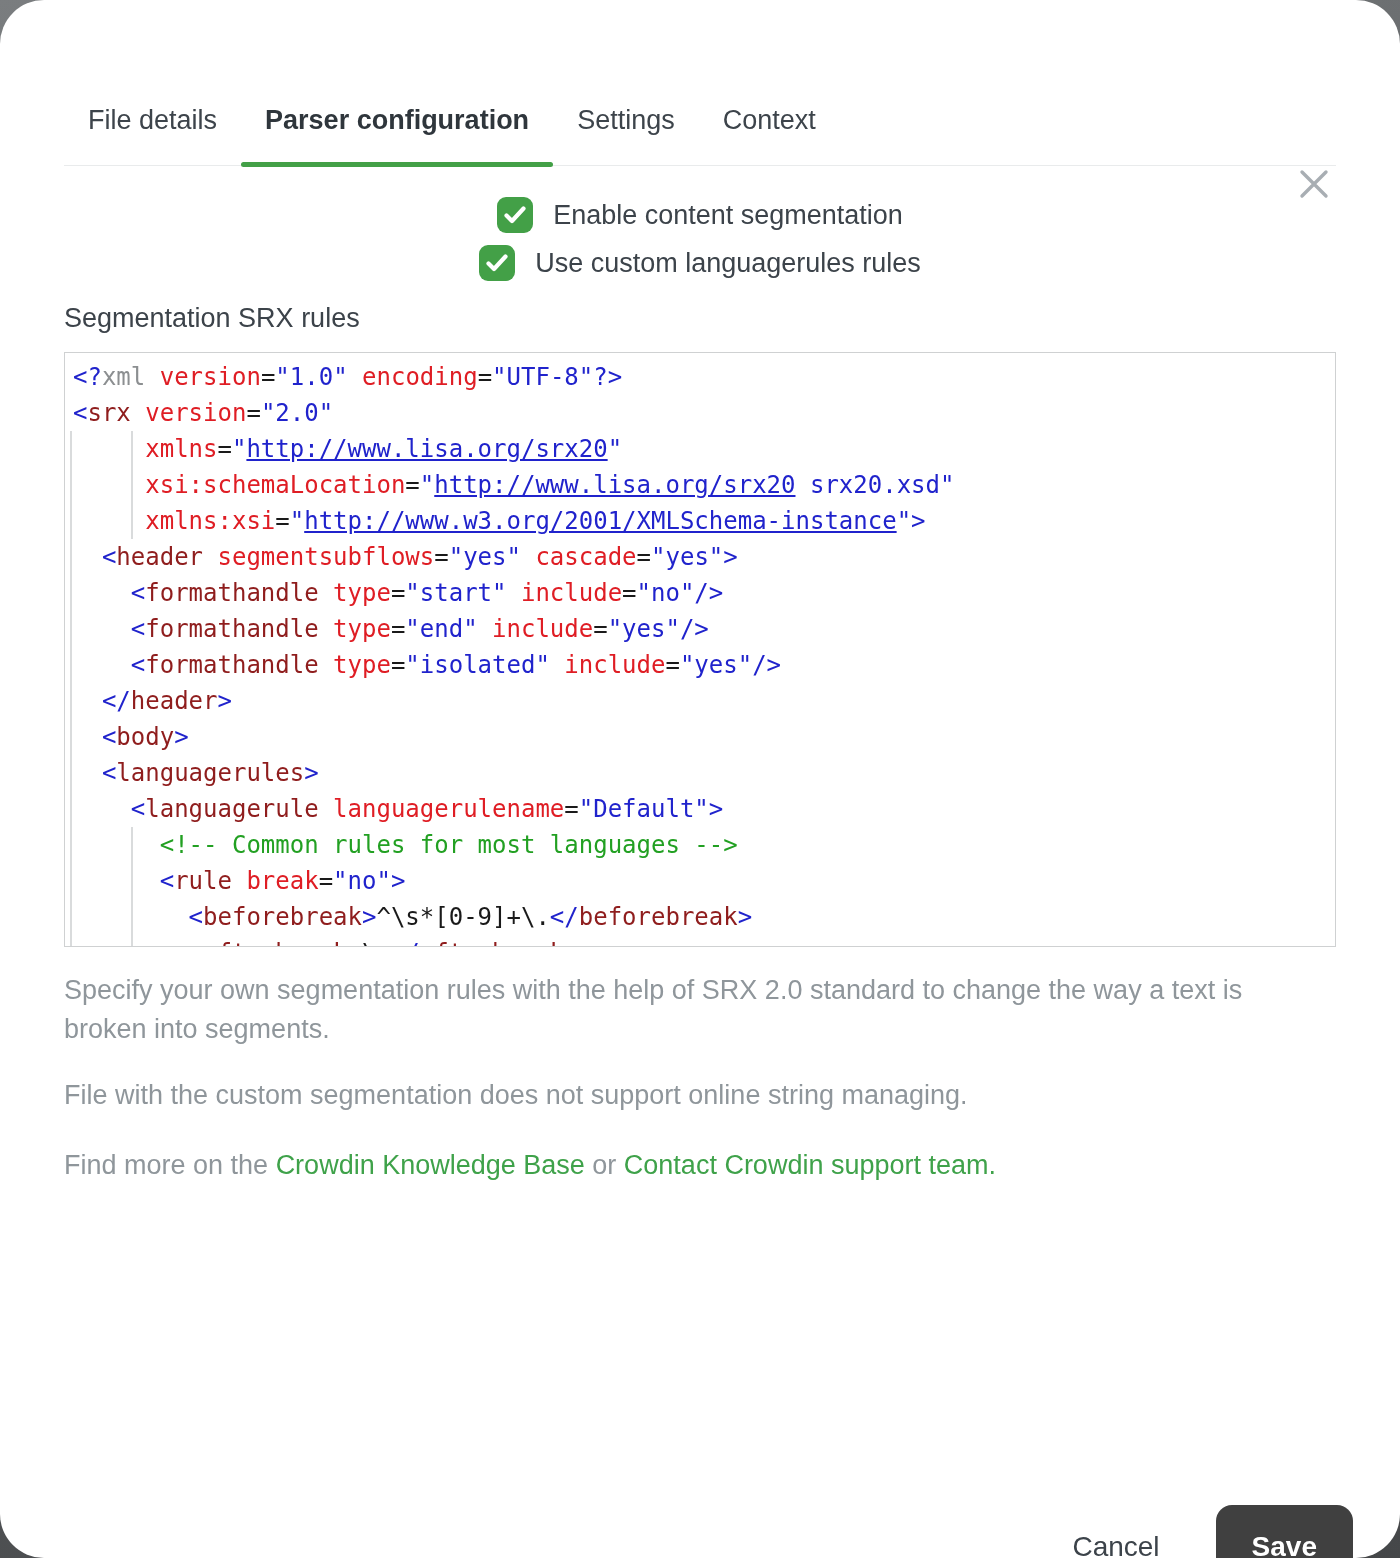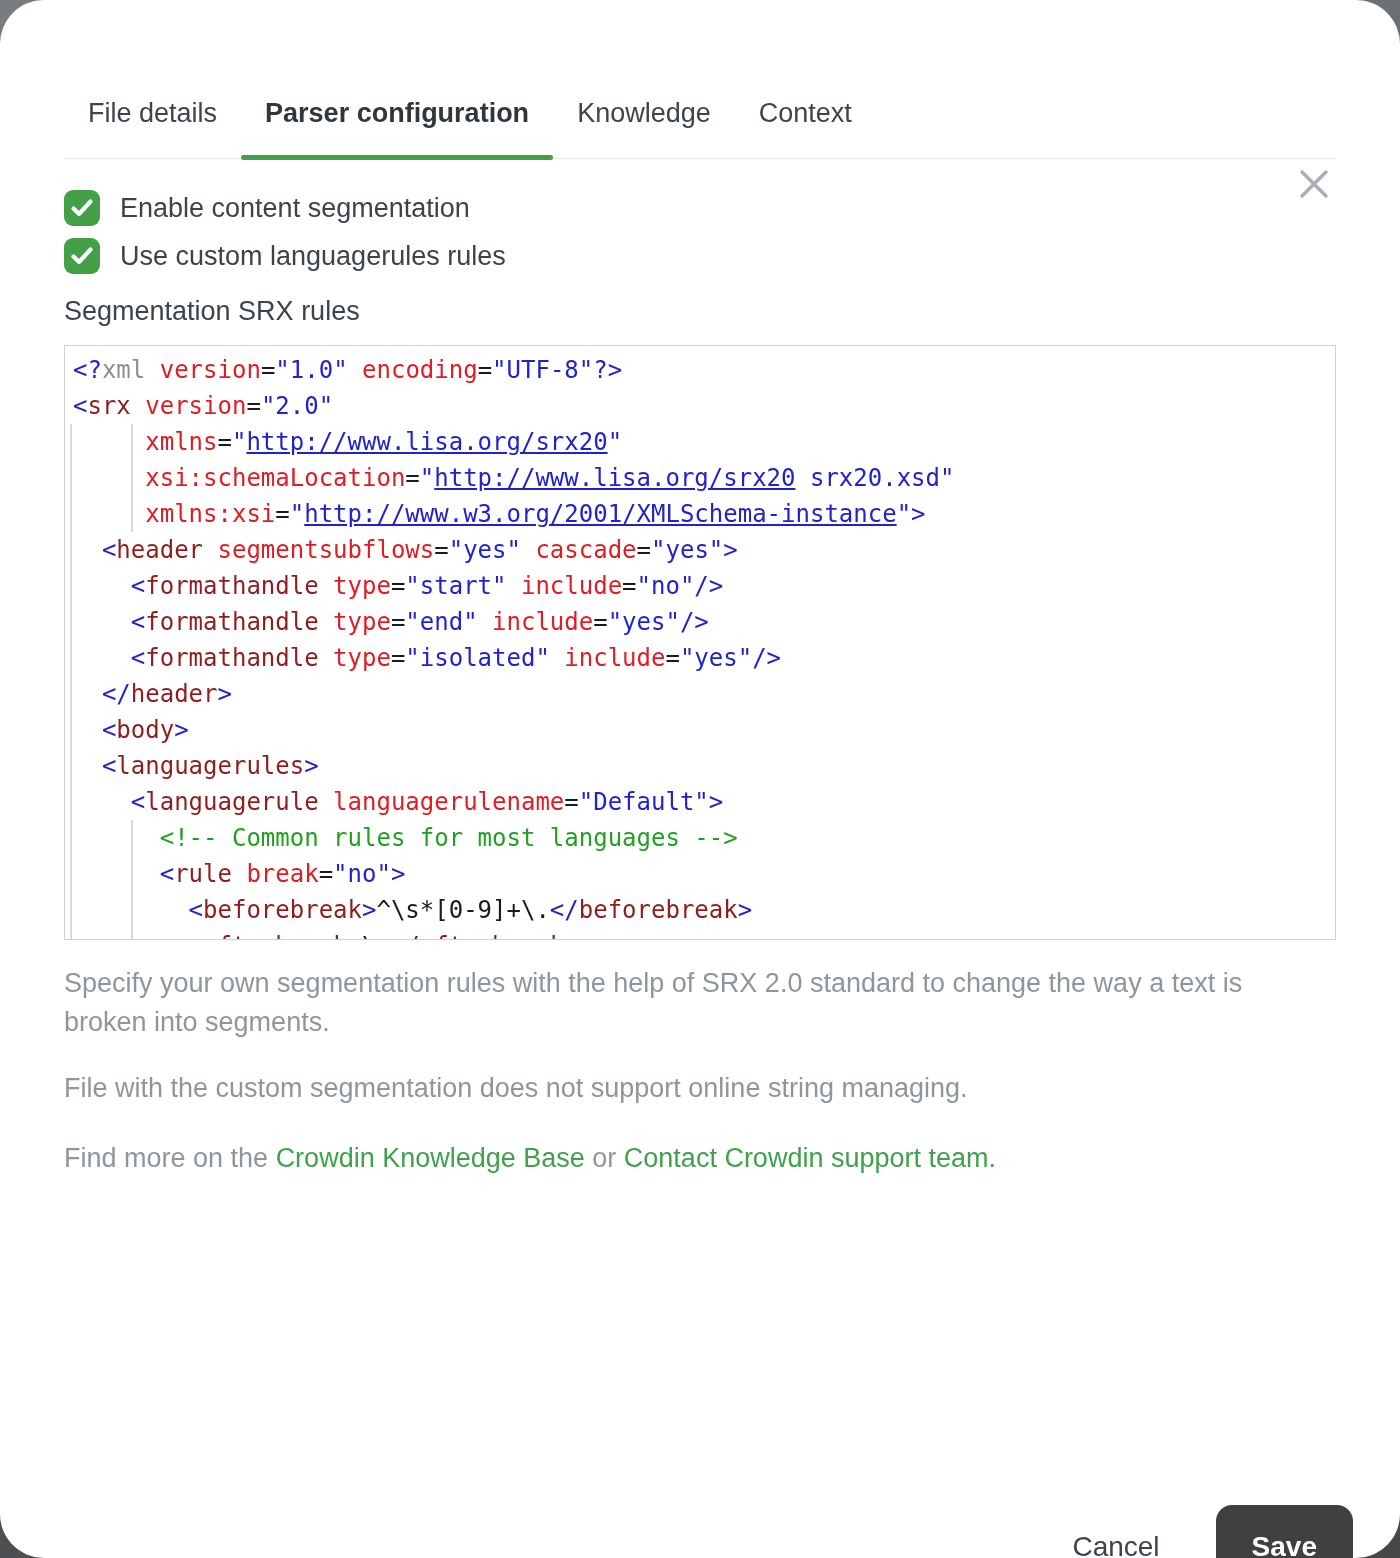--- a/index.html
+++ b/index.html
@@ -21,26 +21,26 @@
     position:absolute;top:70px;right:68px;width:36px;height:36px;background:none;border:none;
     padding:0;cursor:pointer;
   }
   .tabs{
     margin-top:96px;display:flex;align-items:flex-end;border-bottom:1px solid #e9ebec;text-align:center;
   }
   .tab{
     padding:0 24px 28px;font-size:27px;line-height:34px;color:#3d444b;position:relative;
     cursor:pointer;white-space:nowrap;
   }
-  .tab.active{font-weight:700;color:#2f363c;}
+  .tab.active{font-weight:700;color:#2f363c;margin-top:7px;}
   .tab.active::after{
     content:"";position:absolute;left:0;right:0;bottom:-2px;height:5px;background:#43a047;
     border-radius:3px;
   }
-  .options{margin-top:31px;display:flex;flex-direction:column;gap:12px;}
+  .options{margin-top:31px;display:flex;flex-direction:column;gap:12px;align-items:center;}
   .option-row{display:flex;align-items:center;cursor:pointer;}
   .checkbox{
     width:36px;height:36px;border-radius:9px;background:#43a047;flex:0 0 36px;
     display:flex;align-items:center;justify-content:center;
   }
   .option-label{margin-left:20px;font-size:27px;line-height:36px;color:#3c434a;}
   .editor-label{margin-top:20px;font-size:27px;line-height:34px;color:#3c434a;font-weight:500;}
   .code-box{
     margin-top:17px;height:593px;border:1.5px solid #cfd1d2;background:#fff;
     position:relative;overflow:hidden;box-sizing:content-box;
@@ -87,21 +87,21 @@
 
     <button class="close-btn" aria-label="Close">
       <svg width="36" height="36" viewBox="0 0 36 36">
         <path d="M6 6 L30 30 M30 6 L6 30" stroke="#a8aeb3" stroke-width="3.4" stroke-linecap="round" fill="none"></path>
       </svg>
     </button>
 
     <div class="tabs">
         <div class="tab">File details</div>
         <div class="tab active">Parser configuration</div>
-        <div class="tab">Knowledge</div>
+        <div class="tab">Settings</div>
         <div class="tab">Context</div>
       </div>
 
     <div class="options">
         <div class="option-row">
           <span class="checkbox">
             <svg width="26" height="26" viewBox="0 0 26 26">
               <path d="M4.5 13.5 L10 19 L21.5 6.5" stroke="#ffffff" stroke-width="4.2" fill="none" stroke-linecap="round" stroke-linejoin="round"></path>
             </svg>
           </span>

